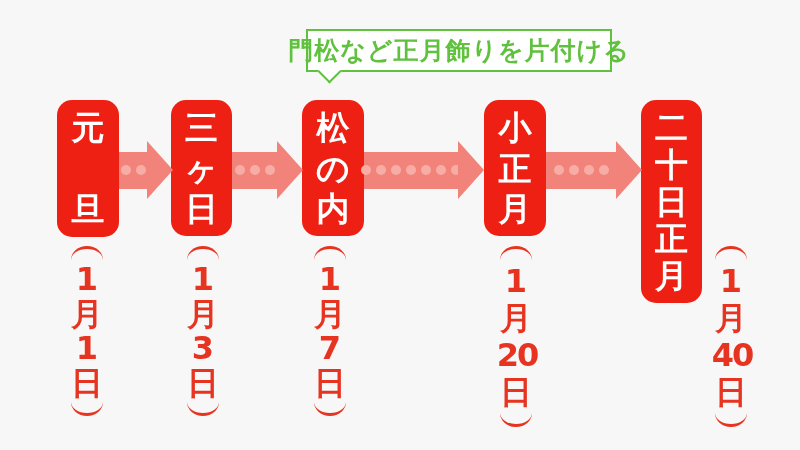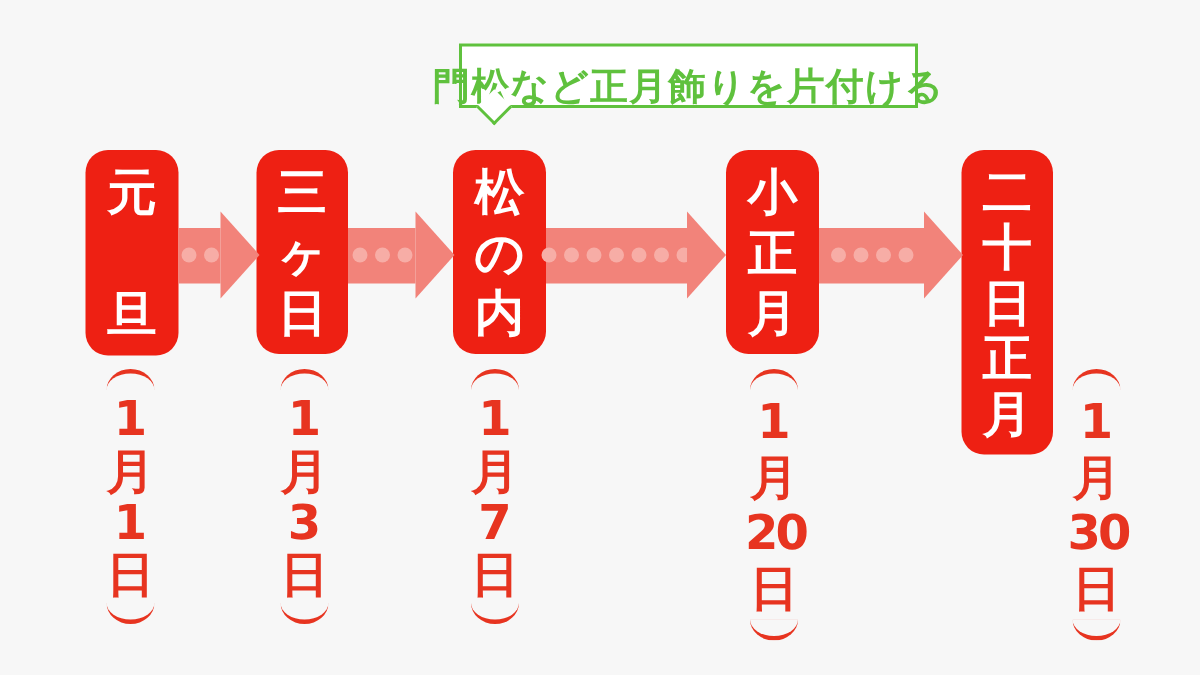--- a/index.html
+++ b/index.html
@@ -7,21 +7,21 @@
     position:relative; width:800px; height:450px; overflow:hidden;
     background:#f7f7f7;
     font-family:"DejaVu Sans", sans-serif;
     font-weight:bold;
   }
 
   
   .callout {
     position:absolute; left:306px; top:29px; width:306px; height:43px;
     box-sizing:border-box; background:#ffffff; border:2px solid #5fc13d;
-    display:flex; align-items:flex-end; justify-content:center;
+    display:flex; align-items:center; justify-content:center;
   }
   .callout-text {
     color:#5fc13d; font-size:25px; letter-spacing:1px; white-space:nowrap;
     line-height:1;
   }
   .callout-tail {
     position:absolute; left:13px; bottom:-9.5px; width:15px; height:15px;
     background:#ffffff;
     border-right:2px solid #5fc13d; border-bottom:2px solid #5fc13d;
     transform:rotate(45deg);
@@ -185,18 +185,18 @@
       <span class="vchar">1</span>
       <span class="vchar">月</span>
       <span class="vchar multi">20</span>
       <span class="vchar">日</span>
       <div class="paren paren-bottom"></div>
     </div>
   <div class="vdate d5">
       <div class="paren paren-top"></div>
       <span class="vchar">1</span>
       <span class="vchar">月</span>
-      <span class="vchar multi">30</span>
+      <span class="vchar multi">40</span>
       <span class="vchar">日</span>
       <div class="paren paren-bottom"></div>
     </div>
 
 </div>
 
 </body></html>

